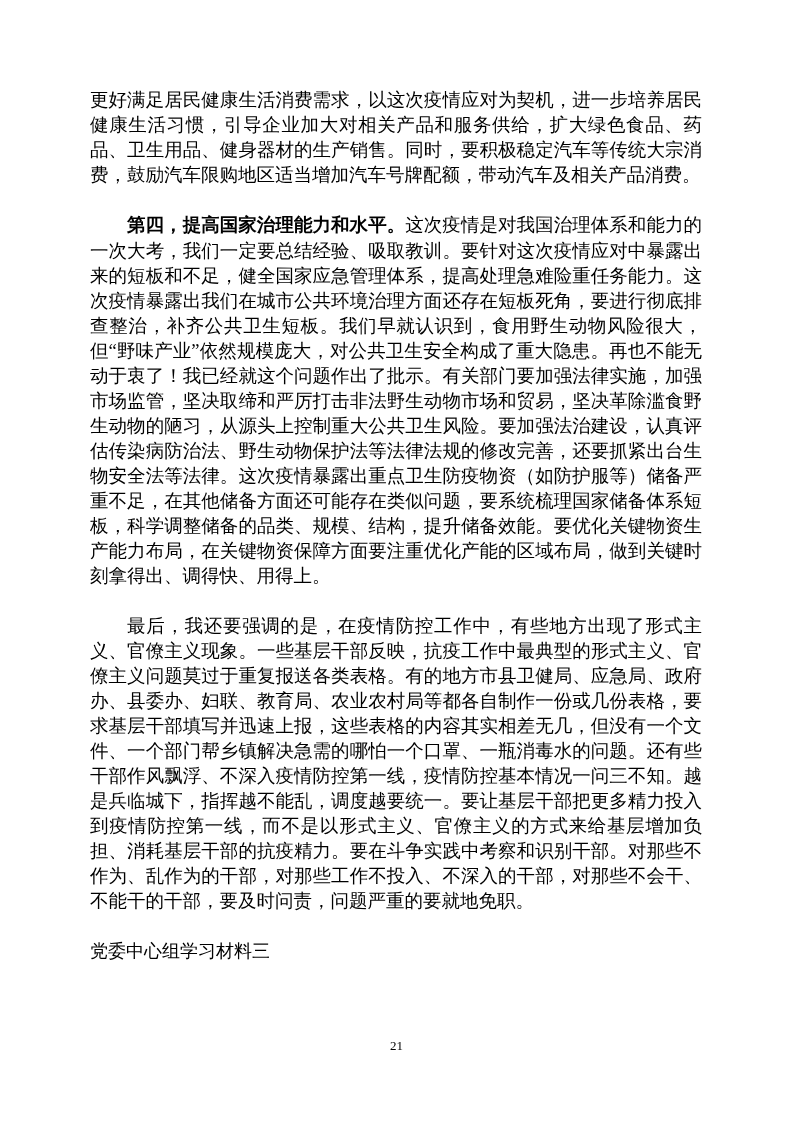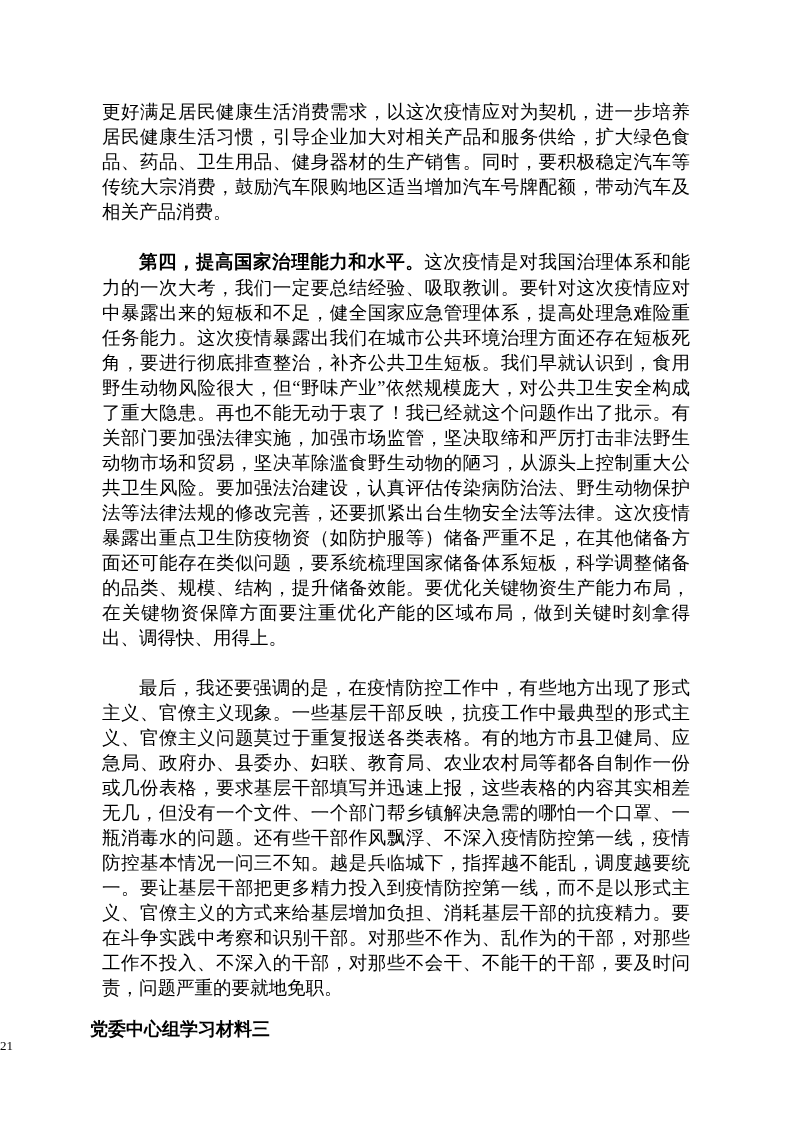--- a/index.html
+++ b/index.html
@@ -16,49 +16,50 @@
     font-family: "Liberation Serif", "DejaVu Serif", serif;
     color: #000000;
   }
   .content {
     position: absolute;
     left: 90px;
     top: 88px;
     width: 612px;
   }
   .para {
-    margin: 12px;
+    margin: 0;
     font-size: 18.5px;
     line-height: 25px;
     text-align: justify;
     letter-spacing: 0;
     word-break: break-all;
   }
   .para + .para {
     margin-top: 25px;
   }
   .para.indented {
     text-indent: 2em;
   }
   .lead-bold {
     font-weight: bold;
     font-family: Liberation Mono, monospace;
   }
   .section-heading {
-    margin: 16px 0 0 0;
+    margin: 25px 0 0 0;
     font-family: "Liberation Sans", "DejaVu Sans", sans-serif;
-    font-weight: bold;
+    font-weight: normal;
     font-size: 18px;
     line-height: 25px;
   }
   .page-number {
     position: absolute;
     top: 1038px;
     left: 0;
     width: 100%;
+    text-align: center;
     font-size: 13px;
     line-height: 16px;
     font-family: "Liberation Serif", "DejaVu Serif", serif;
     color: #000000;
   }
 </style>
 </head>
 <body>
 
 <div class="page">

